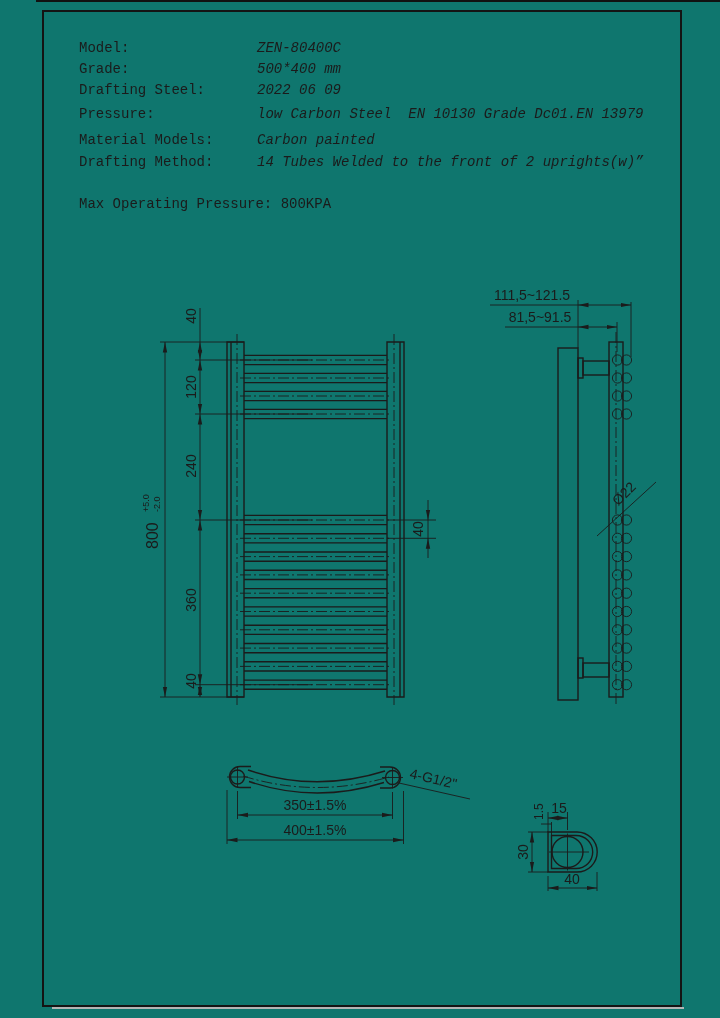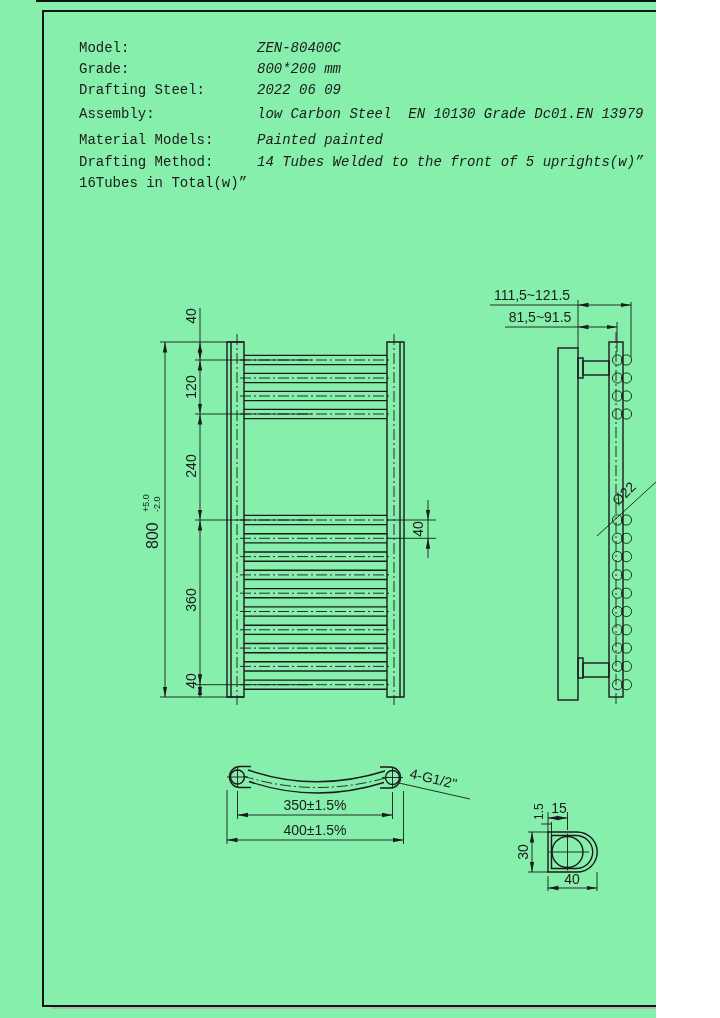--- a/index.html
+++ b/index.html
@@ -1,16 +1,16 @@
 <!DOCTYPE html>
 <html><head>
 <meta charset="utf-8">
 <style>
   html,body{margin:0;padding:0;background:#ffffff;}
-  .sheet{position:relative;width:656px;height:1018px;background:#86efac;overflow:hidden;
+  .sheet{position:relative;width:720px;height:1018px;background:#0f766e;overflow:hidden;
          font-family:"Liberation Sans",sans-serif;color:#1b1b1b;}
   .top-edge{position:absolute;left:36px;top:0;width:684px;height:2px;background:#111;}
   .frame{position:absolute;left:42px;top:10px;width:636px;height:993px;border:2px solid #141414;}
   .frame-shadow{position:absolute;left:52px;top:1007px;width:632px;height:2px;background:#b5b5b5;}
   .specs{position:absolute;left:0;top:0;width:720px;height:230px;
          font-family:"Liberation Mono","DejaVu Sans Mono",monospace;font-size:14px;}
   .spec-row{position:absolute;left:79px;height:18px;white-space:pre;}
   .spec-label{position:absolute;left:0;top:0;white-space:pre;}
   .spec-value{position:absolute;left:178px;top:0;white-space:pre;font-style:italic;}
   .spec-line{position:absolute;left:79px;height:18px;white-space:pre;}
@@ -31,39 +31,39 @@
   <div class="frame"></div>
   <div class="frame-shadow"></div>
 
   <div class="specs">
     <div class="spec-row" style="top:40px">
       <span class="spec-label">Model:</span>
       <span class="spec-value">ZEN-80400C</span>
     </div>
     <div class="spec-row" style="top:61px">
       <span class="spec-label">Grade:</span>
-      <span class="spec-value">800*200 mm</span>
+      <span class="spec-value">500*400 mm</span>
     </div>
     <div class="spec-row" style="top:82px">
       <span class="spec-label">Drafting Steel:</span>
       <span class="spec-value">2022 06 09</span>
     </div>
     <div class="spec-row" style="top:106px">
-      <span class="spec-label">Assembly:</span>
+      <span class="spec-label">Pressure:</span>
       <span class="spec-value">low Carbon Steel  EN 10130 Grade Dc01.EN 13979</span>
     </div>
     <div class="spec-row" style="top:132px">
       <span class="spec-label">Material Models:</span>
-      <span class="spec-value">Painted painted</span>
+      <span class="spec-value">Carbon painted</span>
     </div>
     <div class="spec-row" style="top:154px">
       <span class="spec-label">Drafting Method:</span>
-      <span class="spec-value">14 Tubes Welded to the front of 5 uprights(w)”</span>
-    </div>
-    <div class="spec-line" style="top:175px">16Tubes in Total(w)”</div>
+      <span class="spec-value">14 Tubes Welded to the front of 2 uprights(w)”</span>
+    </div>
+    <div class="spec-line" style="top:196px">Max Operating Pressure: 800KPA</div>
   </div>
 
   <svg width="720" height="1018" viewBox="0 0 720 1018">
     <defs>
       <marker id="arw" markerUnits="userSpaceOnUse" markerWidth="11" markerHeight="6" viewBox="0 0 11 6" refX="10.5" refY="3" orient="auto-start-reverse">
         <path d="M10.5,3 L0,0.8 L0,5.2 Z" fill="#1b1b1b"></path>
       </marker>
       <pattern id="brick" patternUnits="userSpaceOnUse" width="20" height="22" patternTransform="translate(558,348)">
         <path d="M0,0H20 M0,11H20 M6,0V11 M15,11V22" stroke="#1b1b1b" stroke-width="0.9" fill="none"></path>
       </pattern>

